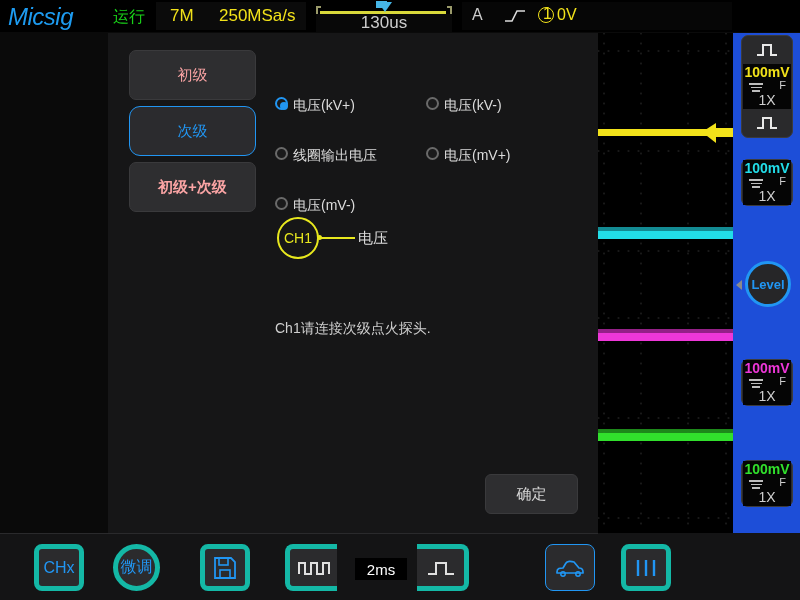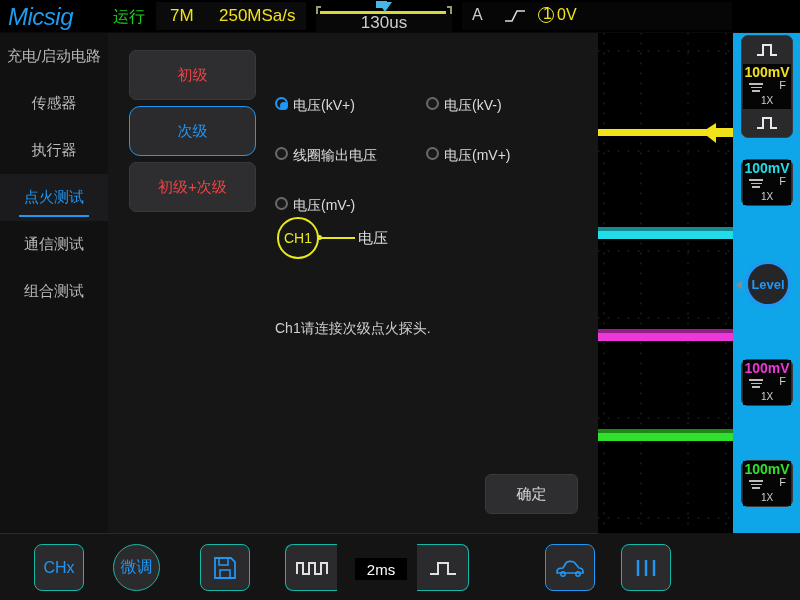--- a/index.html
+++ b/index.html
@@ -45,23 +45,23 @@
   .sb-item { position:relative; width:108px; height:47px; display:flex; align-items:center;
              justify-content:center; font-size:15px; color:#b9b9b9; }
   .sb-item.active { background:#1b1b1d; color:#2196f3; }
   .sb-underline { position:absolute; bottom:4px; left:19px; width:70px; height:2px; background:#2196f3; }
 
   
   .main { position:absolute; left:108px; top:33px; width:490px; height:500px; background:#161617; }
 
   .segbtn { position:absolute; left:21px; width:127px; height:50px; border-radius:7px;
             background:#2e2e30; border:1px solid #3a3a3c; display:flex; align-items:center;
-            justify-content:center; font-size:15px; color:#ef4444; }
+            justify-content:center; font-size:15px; color:#fca5a5; }
   .segbtn.sel { border:1px solid #2196f3; color:#2196f3; background:#2b2b2e; }
-  .sb1 { top:17px; } .sb2 { top:73px;border-radius:11px; } .sb3 { top:129px; }
+  .sb1 { top:17px; } .sb2 { top:73px;border-radius:11px; } .sb3 { top:129px;font-weight:bold; }
 
   .radio { position:absolute; display:flex; font-size:14px; color:#dcdcdc; }
   .radio .dot { width:13px; height:13px; border-radius:50%; border:2px solid #6a6a6a;
                 background:#1a1a1b; margin-right:5px; flex:none; position:relative; }
   .radio.on .dot { border:2px solid #2196f3; }
   .radio.on .dot::after { content:""; position:absolute; left:2.5px; top:2.5px; width:8px; height:8px;
                           border-radius:50%; background:#2196f3; }
 
   .ch-circle { position:absolute; left:169px; top:184px; width:42px; height:42px; border-radius:50%;
                border:2px solid #e8e81e; display:flex; align-items:center; justify-content:center;
@@ -75,45 +75,45 @@
   .confirm { position:absolute; left:377px; top:441px; width:93px; height:40px; border-radius:6px;
              background:#2e2e30; border:1px solid #3a3a3c; display:flex; align-items:center;
              justify-content:center; font-size:15px; color:#d8d8d8; }
 
   
   .wave { position:absolute; left:598px; top:33px; width:135px; height:500px; background:#000;
           overflow:hidden; }
   .wave svg { display:block; }
 
   
-  .rail { position:absolute; left:733px; top:33px; width:67px; height:500px; background:#0ea5e9; }
+  .rail { position:absolute; left:733px; top:33px; width:67px; height:500px; background:#1d4ed8; }
   .chpanel { position:absolute; left:8px; width:52px; border-radius:7px; background:#2a2a2c;
              border:1px solid #3b3b3d; }
   .pulsebtn { height:28px; display:flex; align-items:center; justify-content:center; }
   .chcore { background:#050505; margin:0 1px; padding:1px 0 2px; }
   .chv { text-align:center; font-size:14px; font-weight:bold; line-height:15px; }
   .chrow { position:relative; height:14px; }
   .chcoup { position:absolute; left:6px; top:3px; width:14px; }
   .chcoup i { display:block; height:1.5px; background:#bdbdbd; margin-bottom:2px; }
   .chcoup i:nth-child(2){ width:11px; margin-left:1.5px;}
   .chcoup i:nth-child(3){ width:8px; margin-left:3px;}
   .chf { position:absolute; right:5px; top:-1px; font-size:11px; color:#cfcfcf; }
-  .chx { text-align:center; font-size:10px; color:#cfcfcf; line-height:13px; }
+  .chx { text-align:center; font-size:14px; color:#cfcfcf; line-height:13px; }
 
   .levelknob { position:absolute; left:12px; top:228px; width:46px; height:46px; border-radius:50%;
                background:#262628; border:3px solid #2196f3; display:flex; align-items:center;
                justify-content:center; font-size:13px; color:#2196f3; font-weight:bold; }
   .leftarrow { position:absolute; left:3px; top:247px; width:0;height:0;
                border-top:5px solid transparent;border-bottom:5px solid transparent;
                border-right:6px solid #8a8a8a; }
 
   
   .bottom { position:absolute; left:0; top:533px; width:800px; height:67px; background:#141415; }
   .bdiv { position:absolute; left:0; top:0; width:598px; height:1px; background:#2a2a2c; }
-  .tbtn { position:absolute; border-radius:8px; background:#2b2b2d; border:1px solid #14b8a6;
+  .tbtn { position:absolute; border-radius:8px; background:#2b2b2d; border:5px solid #14b8a6;
           display:flex; align-items:center; justify-content:center; }
   .chx-btn { left:34px; top:11px; width:50px; height:47px; font-size:16px; color:#2196f3; }
   .fine-btn { left:113px; top:11px; width:47px; height:47px; border-radius:50%; font-size:16px; color:#2196f3; }
   .save-btn { left:200px; top:11px; width:50px; height:47px; }
   .pulse1-btn { left:285px; top:11px; width:52px; height:47px; border-radius:8px 0 0 8px; border-right:none; }
   .tb-val { position:absolute; left:355px; top:25px; width:52px; height:22px; background:#000;
             color:#fff; font-size:15px; display:flex; align-items:center; justify-content:center; }
   .pulse2-btn { left:417px; top:11px; width:52px; height:47px; border-radius:0 8px 8px 0; border-left:none; }
   .car-btn { left:545px; top:11px; width:50px; height:47px; border:1px solid #2196f3; }
   .bars-btn { left:621px; top:11px; width:50px; height:47px; }
@@ -145,41 +145,20 @@
       <span class="ta">A</span>
       <svg class="tslope" viewBox="0 0 22 16">
         <path d="M1 13 L8 13 L13 3 L21 3" stroke="#dcdcdc" stroke-width="1.6" fill="none"></path>
       </svg>
       <span class="tcirc"></span>
       <span class="tnum" style="left:81px;">1</span>
       <span class="tvolt">0V</span>
     </div>
   </div>
 
-  <div class="sidebar">
-    <div class="sb-item">
-      <span>充电/启动电路</span>
-    </div>
-    <div class="sb-item">
-      <span>传感器</span>
-    </div>
-    <div class="sb-item">
-      <span>执行器</span>
-    </div>
-    <div class="sb-item active">
-      <span>点火测试</span>
-      <span class="sb-underline"></span>
-    </div>
-    <div class="sb-item">
-      <span>通信测试</span>
-    </div>
-    <div class="sb-item">
-      <span>组合测试</span>
-    </div>
-  </div>
 
   <div class="main">
 
     <div class="segbtn sb1">
       <span>初级</span>
     </div>
     <div class="segbtn sb2 sel">
       <span>次级</span>
     </div>
     <div class="segbtn sb3">

